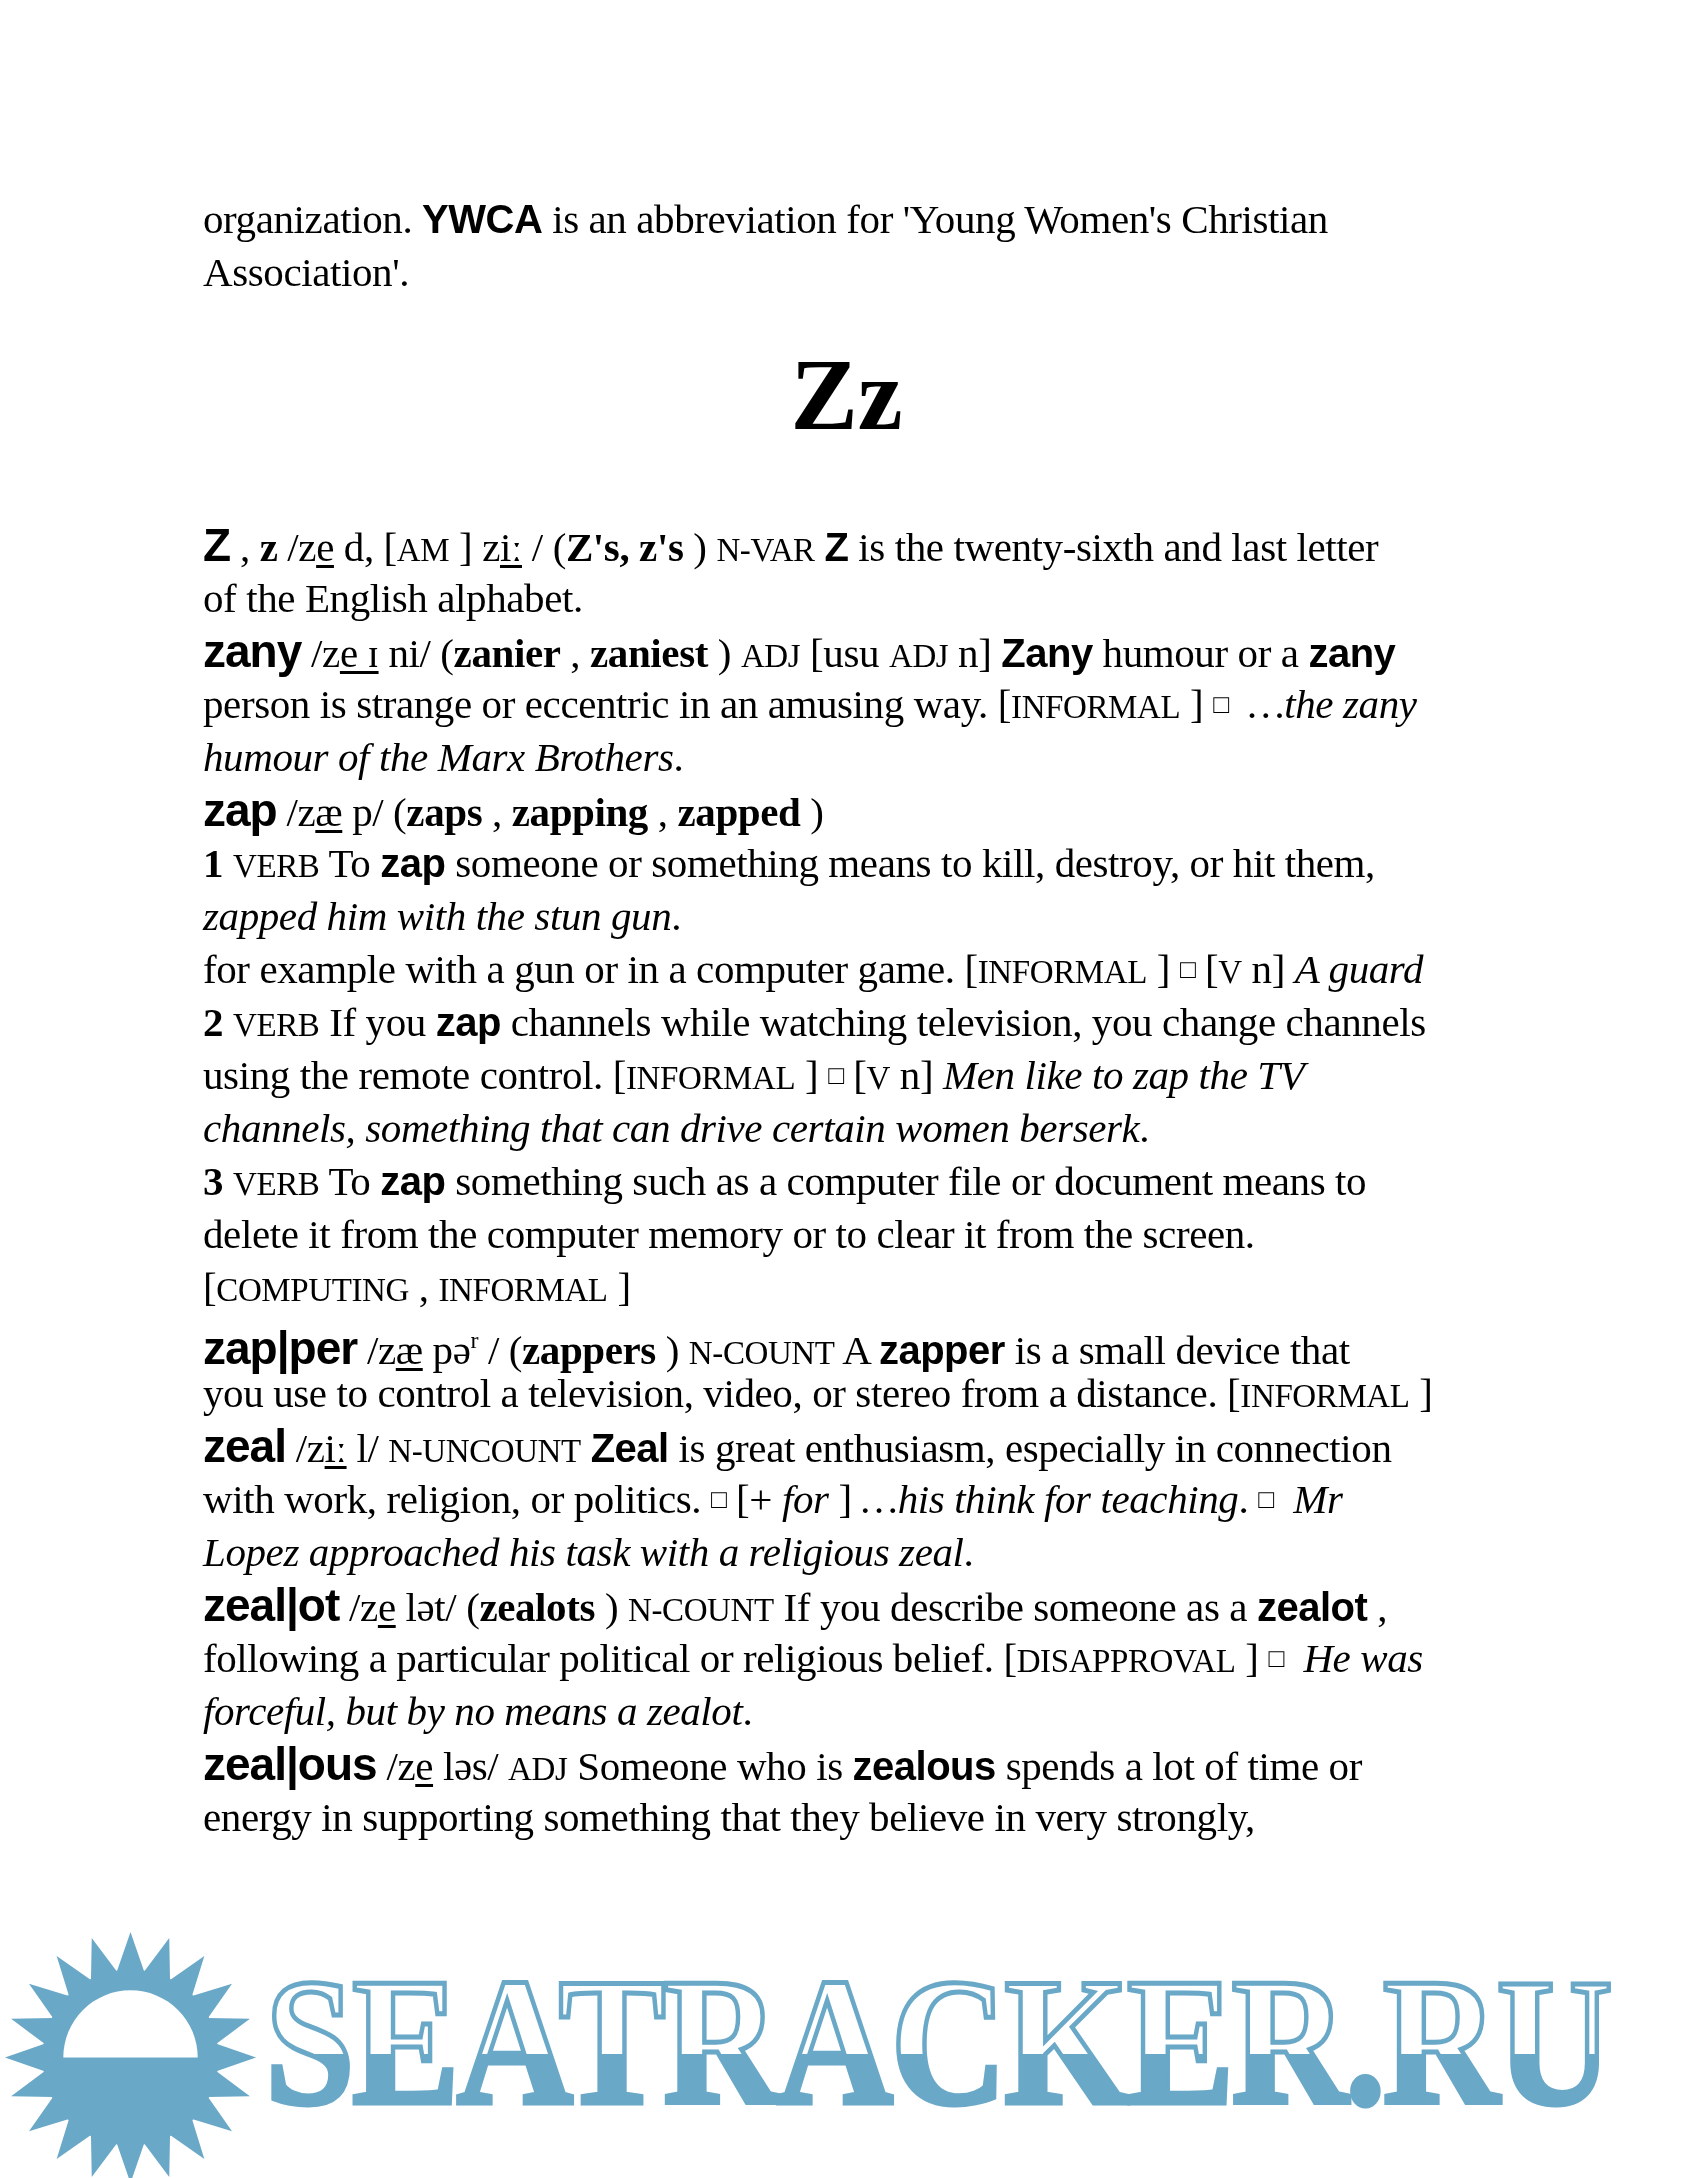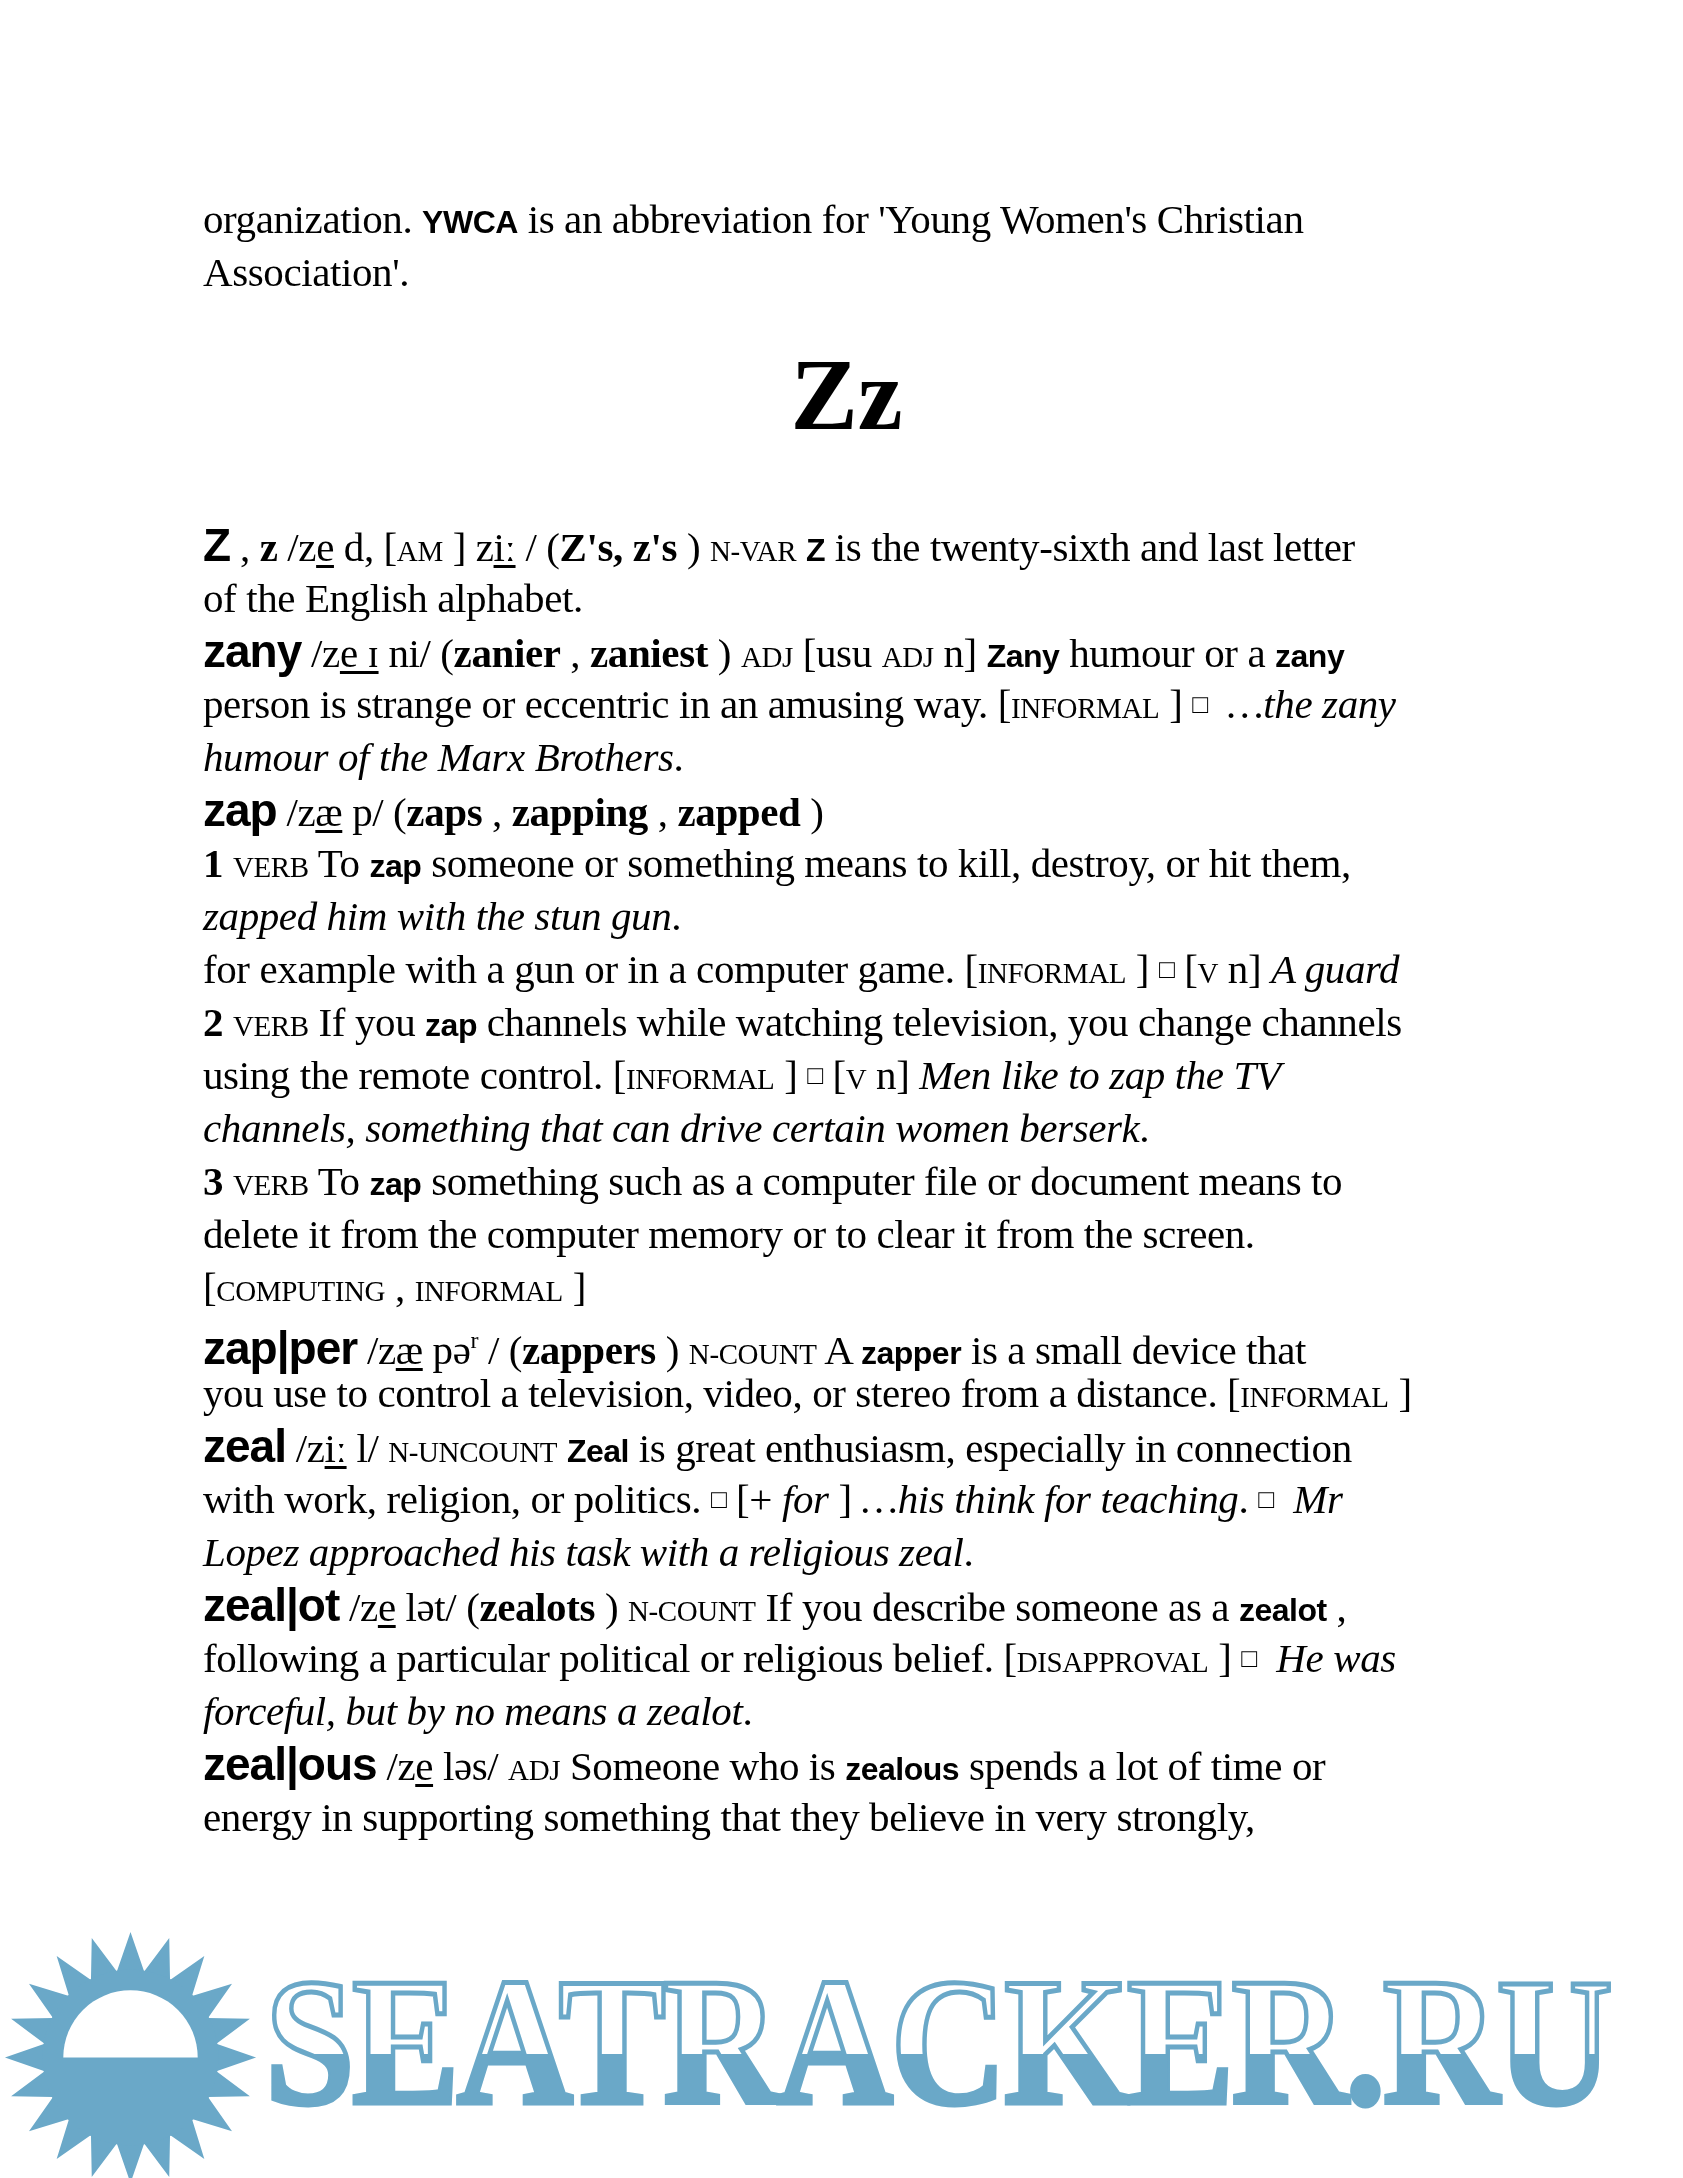--- a/index.html
+++ b/index.html
@@ -6,23 +6,23 @@
   .page {
     position:relative; width:1683px; height:2178px;
     background:#ffffff; overflow:hidden;
     font-family:"Liberation Serif","DejaVu Serif",serif;
     color:#000000;
   }
   .column { position:absolute; left:203px; top:193px; width:1287px; }
   .line { white-space:pre; height:53px; line-height:53px; font-size:41px; letter-spacing:-0.4px; }
   .s-p  { }
   .s-hw { font-family:"Liberation Sans","DejaVu Sans",sans-serif; font-weight:bold; font-size:46px; letter-spacing:-1px; }
-  .s-bs { font-family:"Liberation Sans","DejaVu Sans",sans-serif; font-weight:bold; font-size:32px; letter-spacing:-0.5px; }
+  .s-bs { font-family:"Liberation Sans","DejaVu Sans",sans-serif; font-weight:bold; font-size:40px; letter-spacing:-0.5px; }
   .s-b  { font-weight:bold; }
-  .s-sc { font-size:29px; }
+  .s-sc { font-size:33px; }
   .s-i  { font-style:italic; }
   .s-u  { text-decoration:underline; text-underline-offset:4px; text-decoration-thickness:2.5px; }
   .s-sup{ font-size:24px; vertical-align:16px; }
   .s-sq { font-size:26px; vertical-align:5px; }
   .section-header {
     text-align:center; font-weight:bold; 
     font-size:101px; height:109px; line-height:109px;
     margin:42px 0 69px 0;
   }
   

